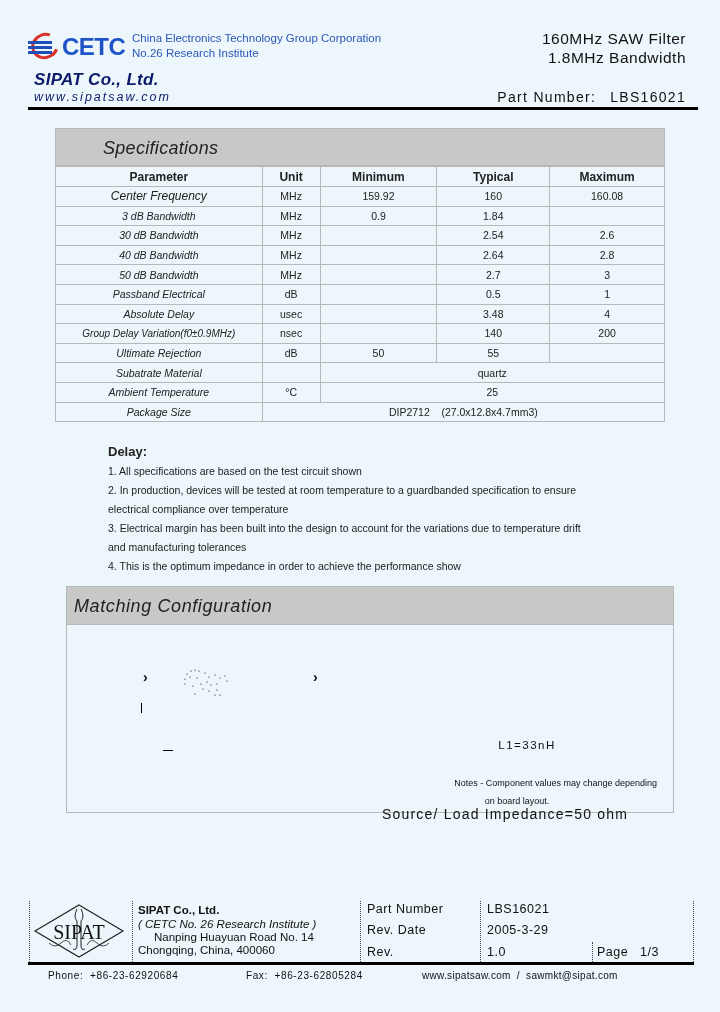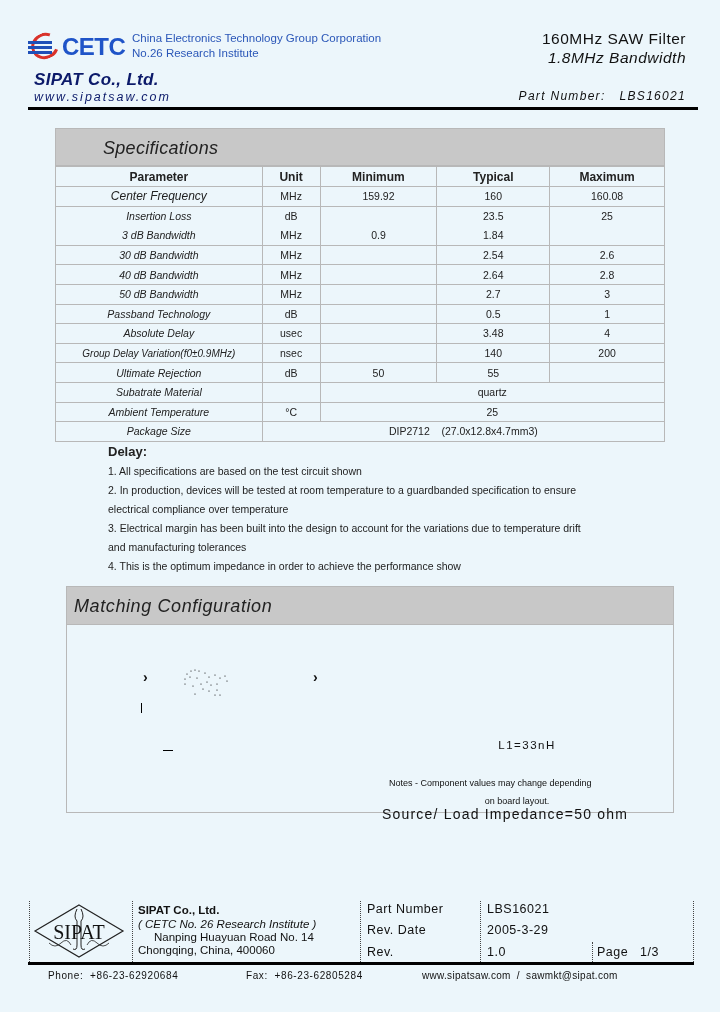--- a/index.html
+++ b/index.html
@@ -9,22 +9,22 @@
   
   .cetc-logo { position: absolute; left: 28px; top: 30px; width: 100px; height: 32px; }
   .cetc-ring { position: absolute; left: 3px; top: 3px; width: 28px; height: 26px; border: 3px solid #d9322a; border-radius: 50%; transform: rotate(-25deg); border-right-color: transparent; border-bottom-color: #d9322a; }
   .cetc-bar { position: absolute; left: 0; width: 24px; height: 3px; background: #1f4fb8; }
   .cetc-text { position: absolute; left: 34px; top: 3px; font-size: 24px; font-weight: bold; color: #1f54c8; letter-spacing: -0.5px; font-family: "Liberation Sans", sans-serif; }
   .org-line1 { position: absolute; left: 132px; top: 32px; font-size: 11.5px; color: #2b57b8; }
   .org-line2 { position: absolute; left: 132px; top: 47px; font-size: 11.5px; color: #2b57b8; text-align: center; }
   .company-name { position: absolute; left: 34px; top: 70px; font-size: 17px; font-weight: bold; font-style: italic; color: #0c1a6a; letter-spacing: 0.3px; }
   .company-web { position: absolute; left: 34px; top: 90px; font-size: 12.5px; font-style: italic; color: #0c1a6a; letter-spacing: 2px; }
   .prod-title1 { position: absolute; right: 34px; top: 30px; font-size: 15.5px; letter-spacing: 0.5px; }
-  .prod-title2 { position: absolute; right: 34px; top: 49px; font-size: 15.5px; letter-spacing: 0.5px; font-style: italic; }
-  .part-head { position: absolute; right: 34px; top: 89px; font-size: 12px; letter-spacing: 1.3px; font-style: italic; }
+  .prod-title2 { position: absolute; right: 34px; top: 49px; font-size: 15.5px; letter-spacing: 0.5px; }
+  .part-head { position: absolute; right: 34px; top: 89px; font-size: 14px; letter-spacing: 1.3px; }
   .part-head span { margin-left: 14px; }
   .head-rule { position: absolute; left: 28px; top: 107px; width: 670px; height: 3px; background: #000; }
 
   
   .spec-box { position: absolute; left: 55px; top: 128px; width: 610px; }
   .spec-title-bar { height: 38px; background: #c8c8c8; border: 1px solid #b8b8b8; }
   .spec-title { font-size: 18px; font-style: italic; color: #222; line-height: 38px; padding-left: 7px; letter-spacing: 0.3px; margin-left: 40px; }
   table.spec { width: 610px; border-collapse: collapse; font-size: 10.5px; color: #222; }
   table.spec th, table.spec td { border: 1px solid #b8b8b8; text-align: center; height: 19.6px; padding: 0; }
   table.spec th { font-weight: bold; font-size: 12px; height: 20px; }
@@ -38,21 +38,21 @@
   
   .match-box { position: absolute; left: 66px; top: 586px; width: 608px; height: 227px; border: 1px solid #b8b8b8; }
   .match-title-bar { height: 38px; background: #c8c8c8; border-bottom: 1px solid #b8b8b8; }
   .match-title { font-size: 18px; font-style: italic; color: #222; line-height: 38px; padding-left: 7px; letter-spacing: 0.6px; }
   .arrow-in { position: absolute; left: 76px; top: 82px; font-size: 14px; font-weight: bold; }
   .arrow-out { position: absolute; left: 246px; top: 82px; font-size: 14px; font-weight: bold; }
   .comp-l { position: absolute; left: 74px; top: 116px; width: 1px; height: 10px; background: #000; }
   .gnd { position: absolute; left: 96px; top: 163px; width: 10px; height: 1px; background: #000; }
   .match-l1 { position: absolute; left: 340px; top: 152px; width: 240px; text-align: center; font-size: 11.5px; letter-spacing: 1.5px; }
   .match-imp { position: absolute; left: 308px; top: 171px; width: 260px; text-align: center; font-size: 14px; letter-spacing: 1.2px; margin-top: 48px; }
-  .match-note1 { position: absolute; left: 322px; top: 191px; width: 260px; text-align: left; font-size: 9px; }
+  .match-note1 { position: absolute; left: 330px; top: 191px; width: 260px; text-align: right; font-size: 9px; }
   .match-note2 { position: absolute; left: 320px; top: 209px; width: 260px; text-align: center; font-size: 9px; }
 
   
   .foot-vdot { position: absolute; width: 0; border-left: 1px dotted #444; }
   .sipat-logo { position: absolute; left: 33px; top: 903px; width: 92px; height: 56px; }
   .foot-co { position: absolute; left: 138px; top: 904px; font-size: 11.5px; font-weight: bold; }
   .foot-inst { position: absolute; left: 138px; top: 918px; font-size: 11.5px; font-style: italic; }
   .foot-addr1 { position: absolute; left: 138px; top: 931px; font-size: 11.5px; padding-left: 16px; }
   .foot-addr2 { position: absolute; left: 138px; top: 944px; font-size: 11.5px; }
   .foot-lbl { position: absolute; left: 367px; font-size: 12.5px; letter-spacing: 0.5px; }
@@ -101,27 +101,20 @@
       <th>Typical</th>
       <th>Maximum</th>
     </tr>
     <tr>
       <td class="param" style="font-size:12px">Center Frequency</td>
       <td>MHz</td>
       <td>159.92</td>
       <td>160</td>
       <td>160.08</td>
     </tr>
-    <tr class="nobottom">
-      <td class="param">Insertion Loss</td>
-      <td>dB</td>
-      <td></td>
-      <td>23.5</td>
-      <td>25</td>
-    </tr>
     <tr class="notop">
       <td class="param">3 dB Bandwidth</td>
       <td>MHz</td>
       <td>0.9</td>
       <td>1.84</td>
       <td></td>
     </tr>
     <tr>
       <td class="param">30 dB Bandwidth</td>
       <td>MHz</td>
@@ -137,21 +130,21 @@
       <td>2.8</td>
     </tr>
     <tr>
       <td class="param">50 dB Bandwidth</td>
       <td>MHz</td>
       <td></td>
       <td>2.7</td>
       <td>3</td>
     </tr>
     <tr>
-      <td class="param">Passband Technology</td>
+      <td class="param">Passband Electrical</td>
       <td>dB</td>
       <td></td>
       <td>0.5</td>
       <td>1</td>
     </tr>
     <tr>
       <td class="param">Absolute Delay</td>
       <td>usec</td>
       <td></td>
       <td>3.48</td>

